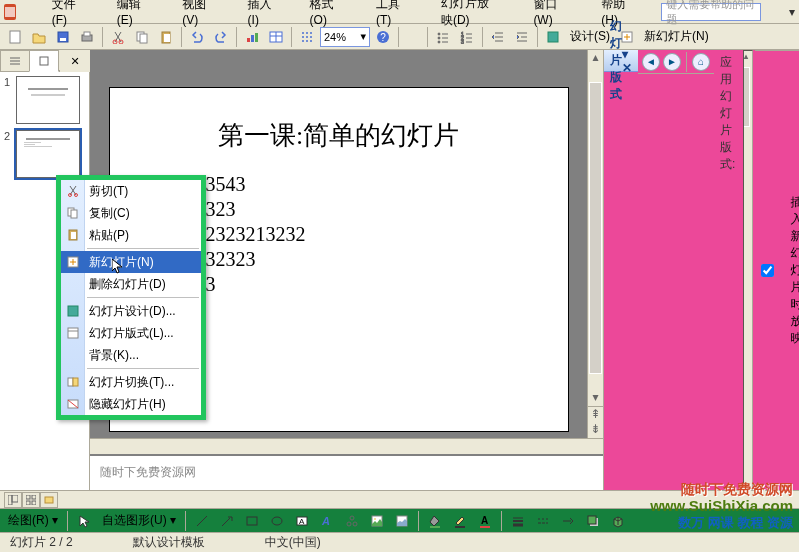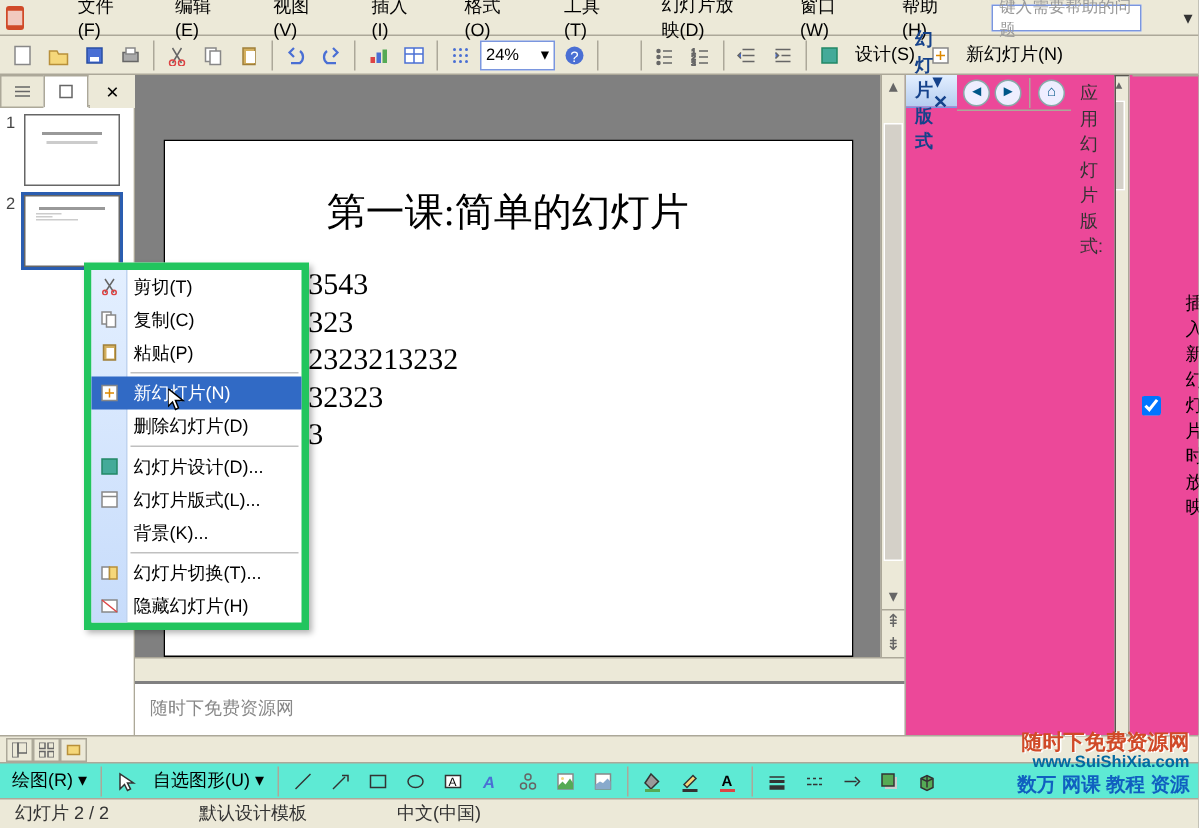--- a/index.html
+++ b/index.html
@@ -22,21 +22,21 @@
 .slidetabs { height: 22px; display: flex; border-bottom: 1px solid #aca899; }
 .stab { width: 30px; height: 22px; display: flex; align-items: center; justify-content: center; border: 1px solid #aca899; background: #ece9d8; margin-right: -1px; }
 .stab.active { background: #fff; border-bottom: 1px solid #fff; }
 .thumbs { background: #fff; flex: 1; padding: 4px; overflow: hidden; }
 .thumbwrap { display: flex; align-items: flex-start; margin-bottom: 6px; }
 .tnum { width: 12px; font-size: 11px; color: #444; }
 .thumb { width: 64px; height: 48px; border: 1px solid #666; background: #fff; font-size: 5px; padding: 3px; display:flex;flex-direction:column;align-items:center;justify-content:flex-start; }
 .thumb.sel { outline: 2px solid #2a5db0; }
 
 .center { flex: 1; display: flex; flex-direction: column; background: #808080; position: relative; }
-.canvaswrap { flex: 1; display: flex; align-items: flex-end; justify-content: center; padding: 30px 0 0 0; overflow: hidden; }
+.canvaswrap { flex: 1; display: flex; align-items: center; justify-content: center; padding: 30px 0 0 0; overflow: hidden; }
 .slide { width: 460px; height: 345px; background: #fff; border: 1px solid #000; padding: 30px 40px; }
 .slide h1 { font-size: 26px; font-weight: normal; text-align: center; margin-bottom: 20px; font-family: SimSun, serif; }
 .slide .line { font-size: 20px; font-family: SimSun, serif; margin: 2px 0; padding-left: 56px; }
 .cscroll-v { width: 16px; background: #ece9d8; border-left: 1px solid #aca899; display:flex;flex-direction:column; }
 .cscroll-v .thumbv { background: #d4d0c8; border: 1px solid #fff; flex: 1; margin: 16px 1px; }
 .cscroll-h { height: 16px; background: #ece9d8; border-top: 1px solid #aca899; }
 .notes { height: 36px; background: #fff; border-top: 2px solid #808080; color: #888; padding: 8px 10px; font-size: 12px; }
 
 .taskpane { width: 196px; background: #ec4899; border-left: 1px solid #aca899; display: flex; flex-direction: row; }
 .tphead { height: 22px; background: linear-gradient(#e3efff,#b5cdf0); display: flex; align-items: center; padding: 0 6px; font-weight: bold; color: #15428b; border-bottom: 1px solid #7a96df; justify-content:space-between; }
@@ -53,35 +53,35 @@
 .layoutitem .lines .ln { height: 2px; background: #999; }
 .layoutitem .cols2 { display: flex; gap: 4px; flex: 1; }
 .layoutitem .col { flex: 1; display: flex; flex-direction: column; gap: 2px; justify-content:center; }
 .layoutitem .vbars { display:flex; gap:2px; height:30px; align-items:flex-end; justify-content:space-around; flex:1; }
 .layoutitem .vb { width:4px; background:#999; }
 .tpfoot { padding: 4px 6px; display: flex; align-items: center; gap: 16px; border-top: 1px solid #aca899; }
 
 .viewbtns { height: 18px; background: #ece9d8; border-top: 1px solid #aca899; display: flex; align-items: center; padding: 0 4px; gap: 0; }
 .vbtn { width: 18px; height: 16px; border: 1px solid #aca899; background: #ece9d8; display: inline-flex; align-items: center; justify-content: center; font-size: 10px; }
 
-.drawbar { height: 24px; background: #5eead4; border-top: 1px solid #aca899; display: flex; align-items: center; padding: 0 4px; gap: 3px; }
+.drawbar { height: 24px; background: #15803d; border-top: 1px solid #aca899; display: flex; align-items: center; padding: 0 4px; gap: 3px; }
 .drawbar .lbl { padding: 0 4px; }
 
 .statusbar { height: 20px; background: #ece9d8; border-top: 1px solid #aca899; display: flex; align-items: center; padding: 0 10px; gap: 60px; color: #333; }
 
 .ctxmenu { position: absolute; left: 56px; top: 175px; width: 150px; background: #fff; border: 5px solid #22c55e; box-shadow: 2px 2px 4px rgba(0,0,0,0.3); z-index: 100; }
 .ctxmenu .iconcol { position: absolute; left: 0; top: 0; bottom: 0; width: 24px; background: linear-gradient(#e3efff,#c7dcfb); border-right: 1px solid #c0d4f0; }
 .ctxitem { height: 22px; display: flex; align-items: center; padding-left: 28px; position: relative; cursor: default; }
 .ctxitem.hl { background: #316ac5; color: #fff; }
 .ctxitem .cxi { position: absolute; left: 4px; width: 16px; height: 16px; display: inline-flex; align-items:center;justify-content:center; }
 .ctxsep { height: 1px; background: #c0c0c0; margin: 2px 2px 2px 26px; }
 
 .watermark { position: absolute; right: 6px; bottom: 20px; text-align: right; z-index: 200; pointer-events: none; }
 .watermark .l1 { color: #d04a28; font-weight: bold; font-size: 14px; text-shadow: 1px 1px 0 #fff; }
-.watermark .l2 { color: #0369a1; font-weight: bold; font-size: 11px; margin-top: -2px; }
+.watermark .l2 { color: #4d7c0f; font-weight: bold; font-size: 15px; margin-top: -2px; }
 .watermark .l3 { color: #1060c0; font-weight: bold; font-size: 13px; }
 
 svg { display: block; }
 </style>
 </head>
 <body>
 
 <div class="menubar">
   <span class="appicon">
     <svg width="10" height="10">

